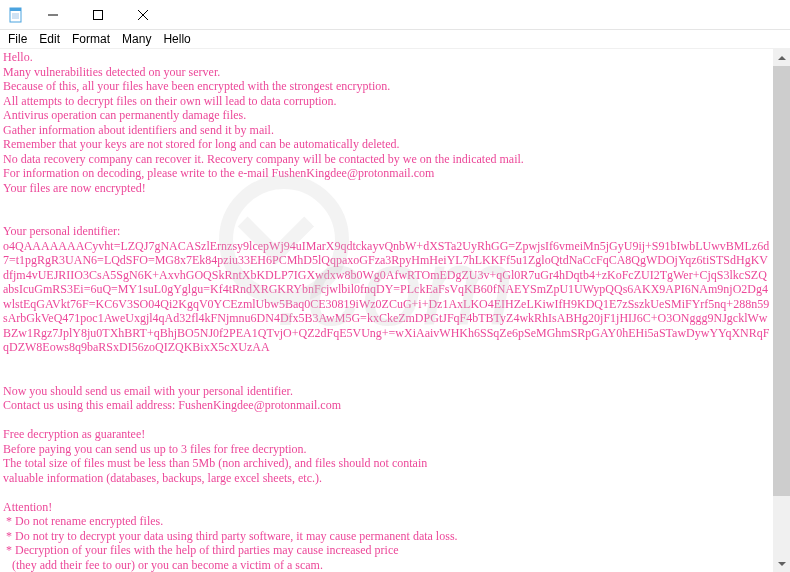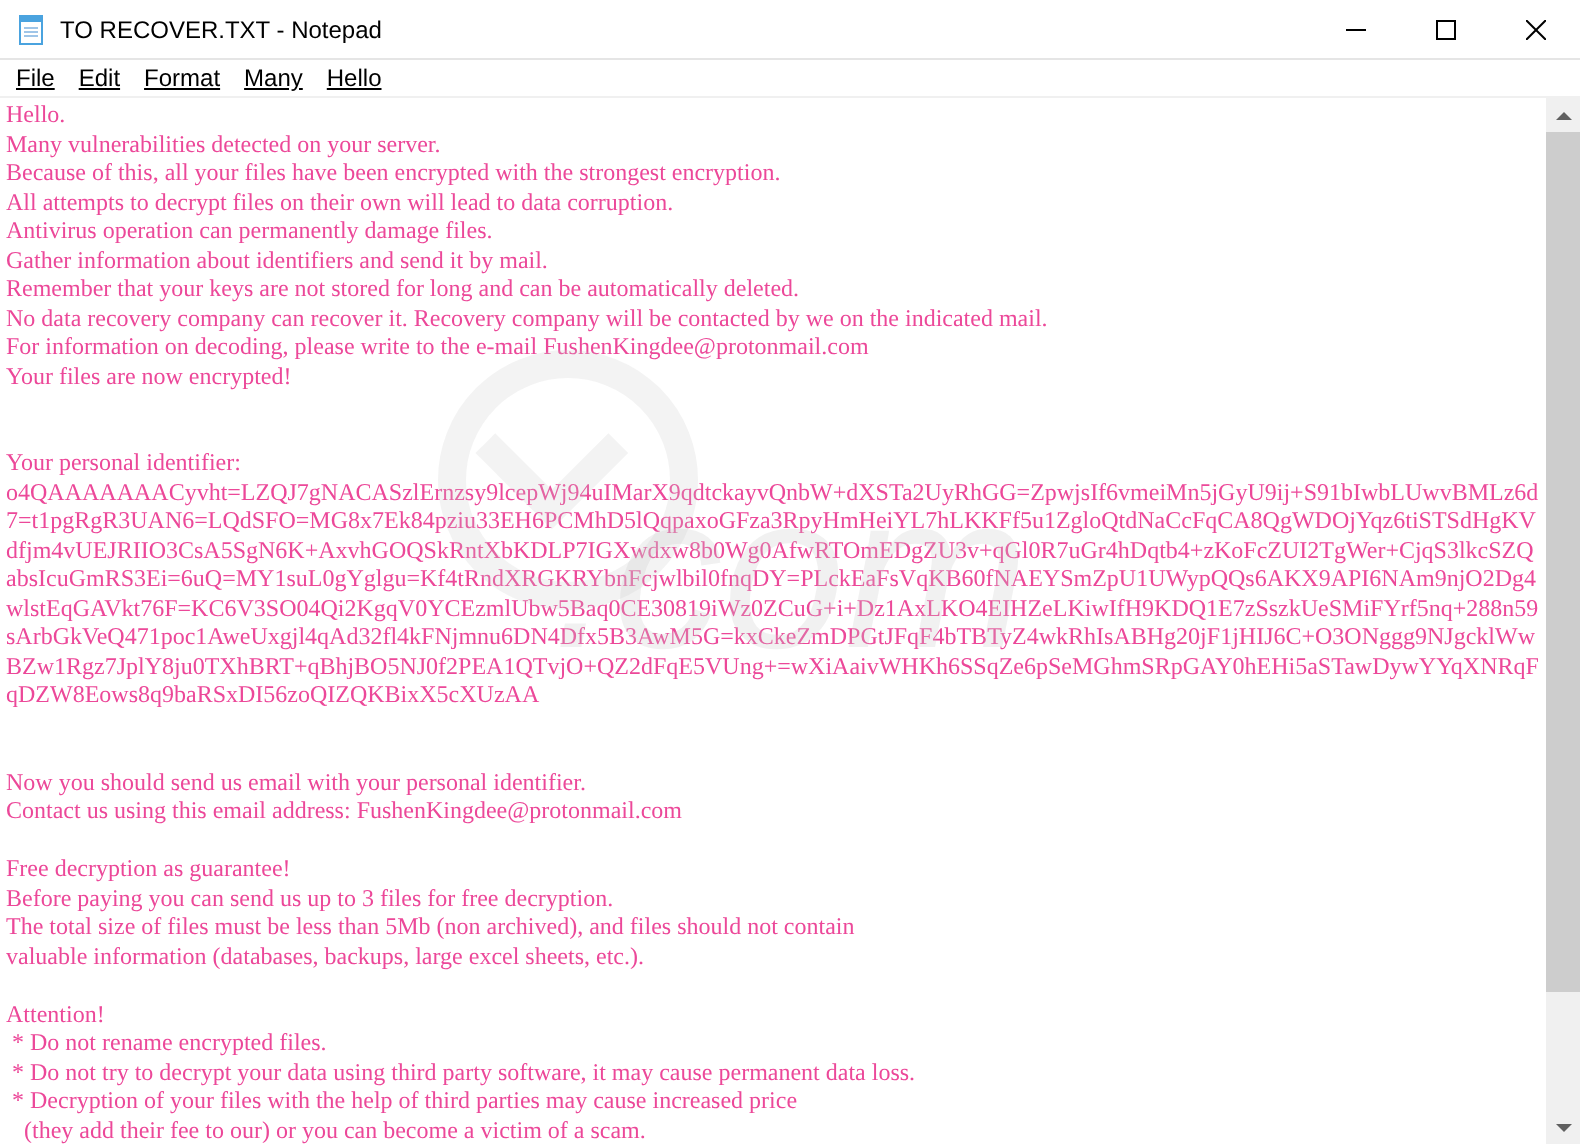--- a/index.html
+++ b/index.html
@@ -91,21 +91,20 @@
       padding: 0 2px;
       font-size: 12px;
       border-bottom: 1px solid #f0f0f0;
       position: relative;
       z-index: 10;
       background: #fff;
     }
     .menu-item {
       padding: 1px 6px;
       cursor: default;
-      text-decoration: underline;
     }
     .content-wrap {
       display: flex;
       height: calc(100% - 49px);
       position: relative;
     }
     .content {
       flex: 1;
       padding: 1px 3px;
       font-family: Liberation Serif, serif;
@@ -149,21 +148,20 @@
 <div class="title-bar">
   <span class="title-icon">
     <svg width="16" height="16" viewBox="0 0 16 16">
       <rect x="2" y="1" width="11" height="14" fill="#fff" stroke="#4aa3df" stroke-width="1"></rect>
       <rect x="2" y="1" width="11" height="3" fill="#4aa3df"></rect>
       <line x1="4" y1="7" x2="11" y2="7" stroke="#9fc5e8" stroke-width="1"></line>
       <line x1="4" y1="9" x2="11" y2="9" stroke="#9fc5e8" stroke-width="1"></line>
       <line x1="4" y1="11" x2="11" y2="11" stroke="#9fc5e8" stroke-width="1"></line>
     </svg>
   </span>
-  <span class="title-text">TO RECOVER.TXT - Notepad</span>
   <div class="window-controls">
     <div class="win-btn">
       <svg width="10" height="10">
           <line x1="0" y1="5" x2="10" y2="5" stroke="#000" stroke-width="1"></line>
         </svg>
     </div>
     <div class="win-btn">
       <svg width="10" height="10">
           <rect x="0.5" y="0.5" width="9" height="9" fill="none" stroke="#000" stroke-width="1"></rect>
         </svg>

